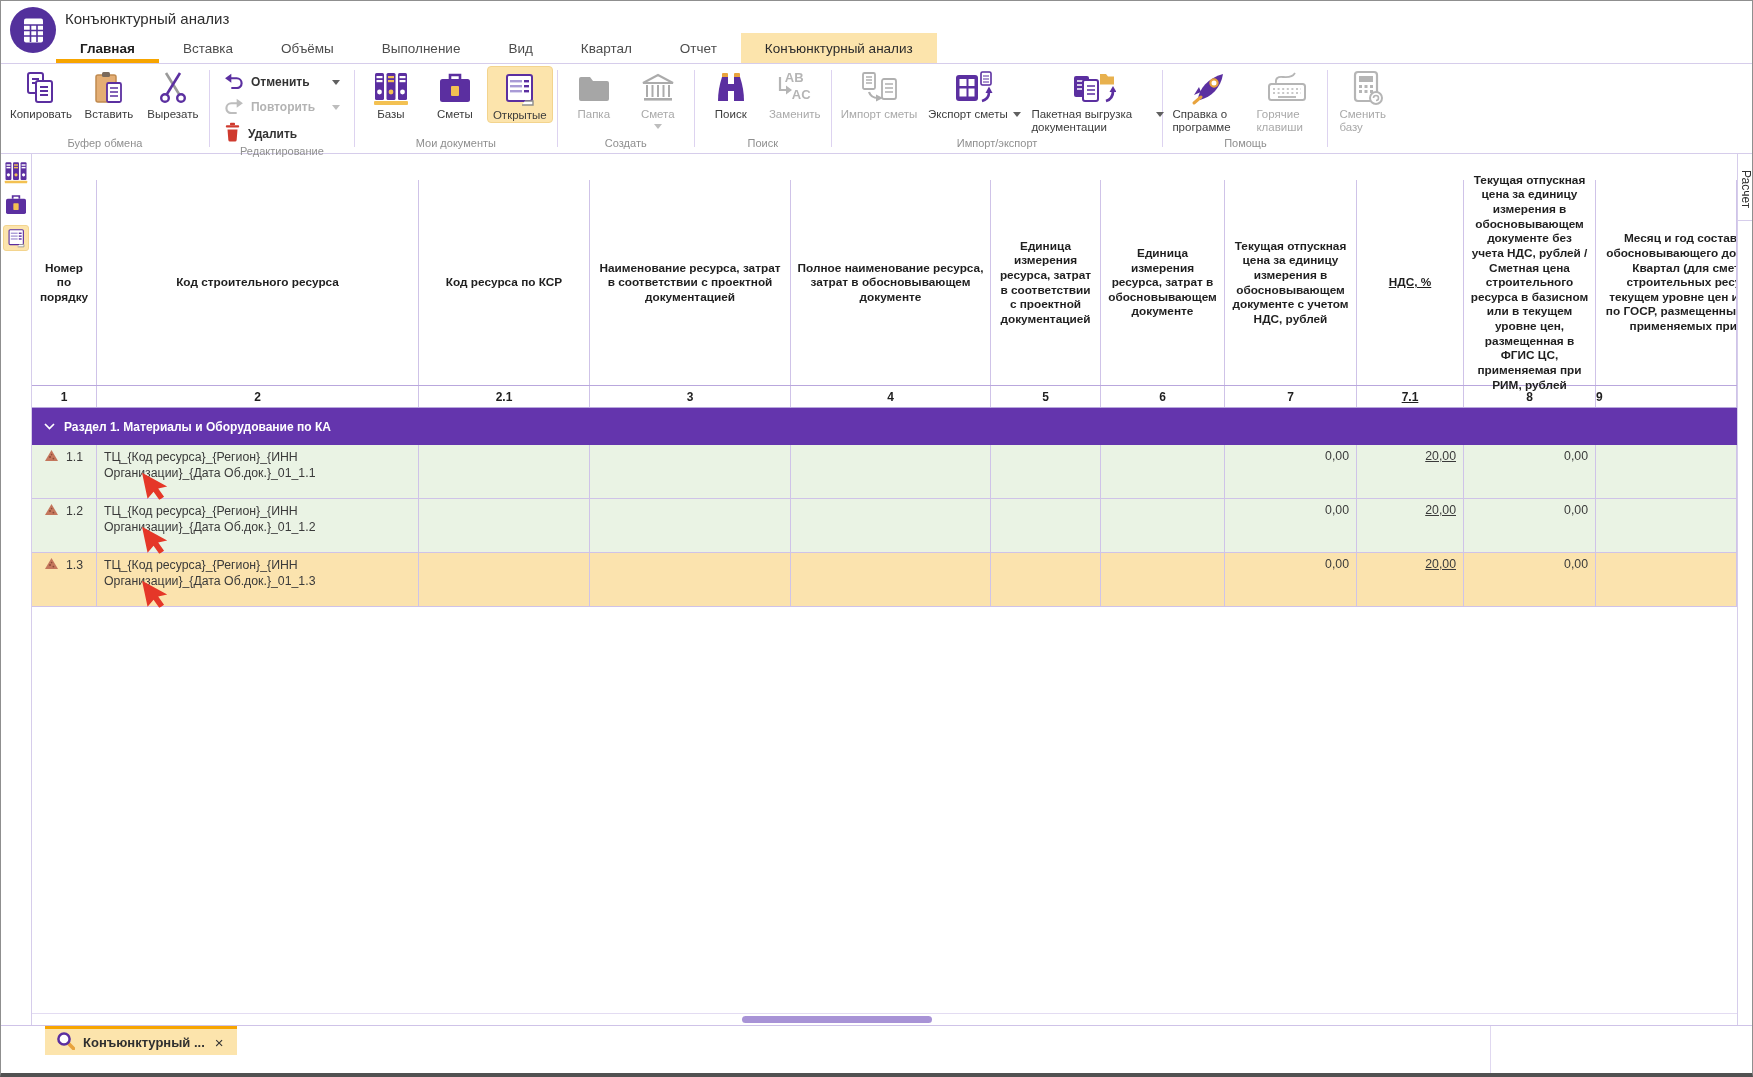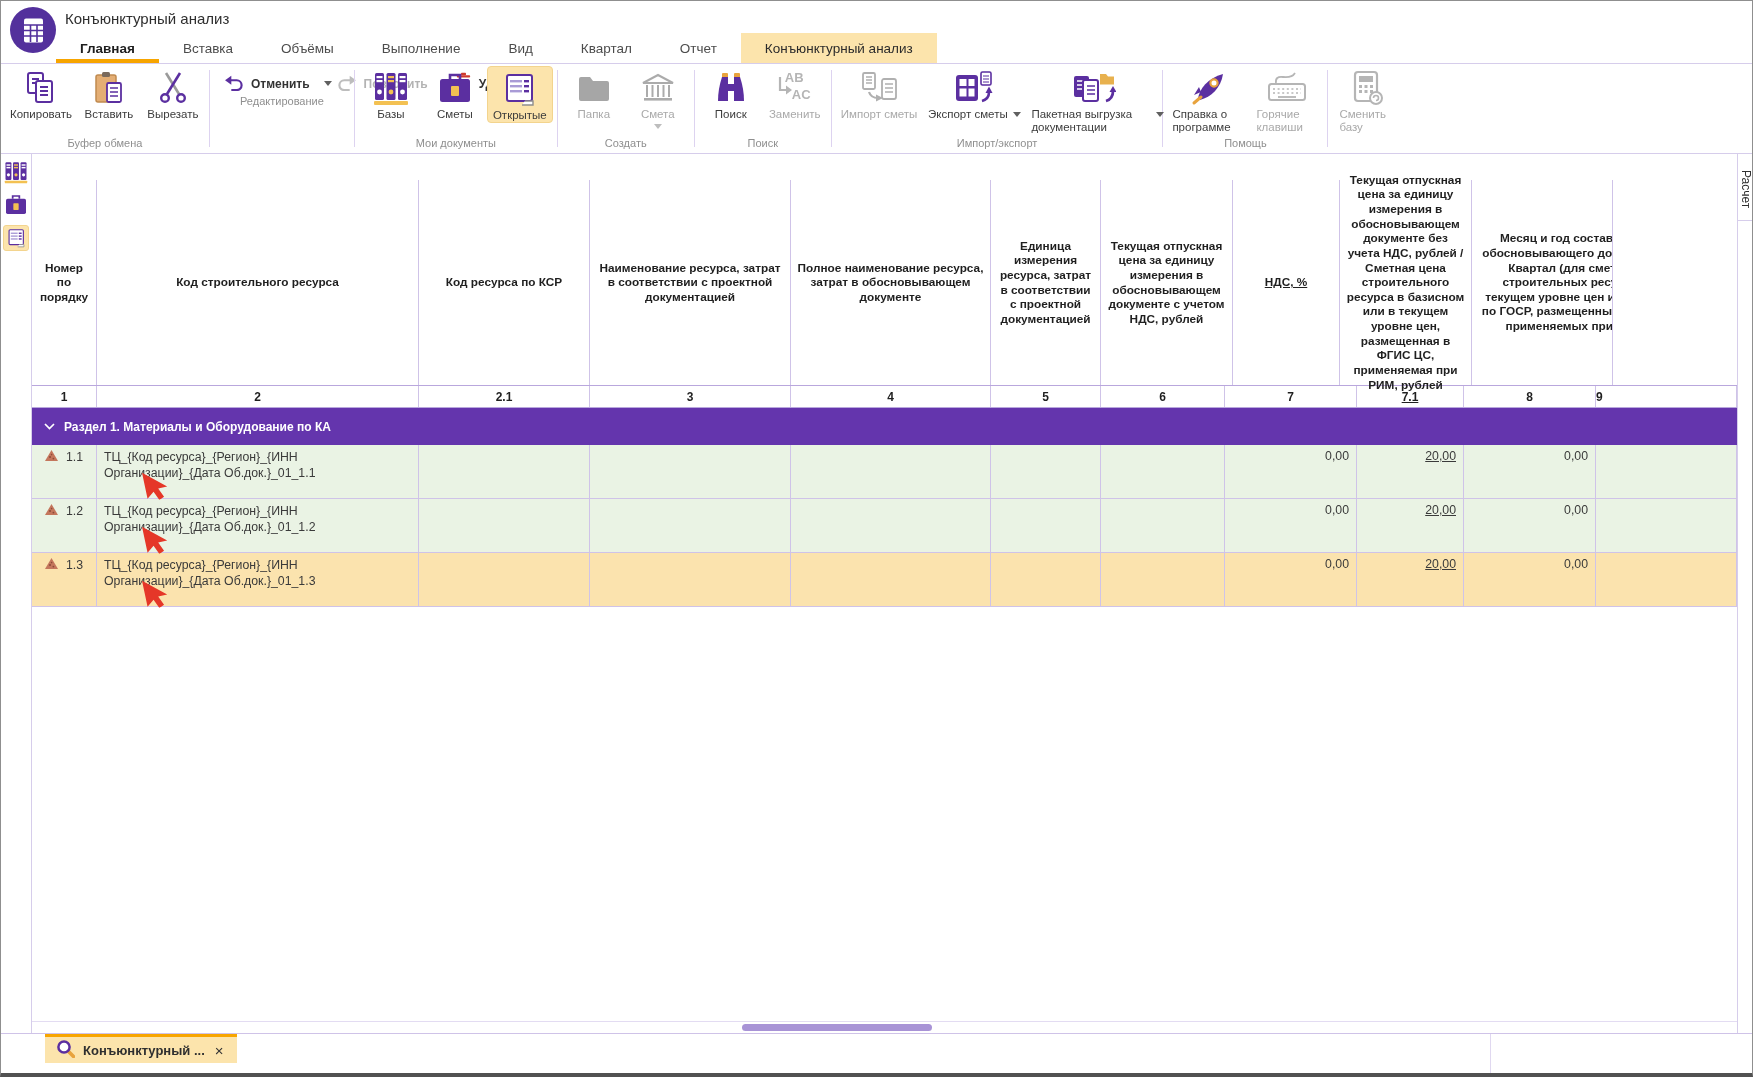--- a/index.html
+++ b/index.html
@@ -30,21 +30,21 @@
   .tbtn .ticon{height:40px;display:flex;align-items:center;justify-content:center;}
   .tbtn.disabled{color:#a9a9a9;}
   .tbtn.highlight{background:#fce4ac;border:1px solid #f3d48e;}
   .lblwrap{position:relative;display:inline-block;}
   .caret{width:0;height:0;border-left:4px solid transparent;border-right:4px solid transparent;
     border-top:5px solid #606060;display:inline-block;}
   .caret.gray{border-top-color:#bdbdbd;}
   .caret.abs{position:absolute;right:-11px;top:4px;}
   .inline-label{display:inline-flex;align-items:center;gap:5px;}
   
-  .edit-rows{display:flex;flex-direction:row;justify-content:flex-start;gap:5px;padding:6px 10px 0;width:136px;}
+  .edit-rows{display:flex;flex-direction:column;justify-content:flex-start;gap:5px;padding:6px 10px 0;width:136px;}
   .edit-row{display:flex;align-items:center;gap:7px;font-size:12px;font-weight:bold;color:#333;}
   .edit-row.disabled{color:#b3b3b3;}
   .edit-row .spacer{flex:1;}
   
   .main{flex:1;display:flex;min-height:0;position:relative;}
   .mini-sidebar{width:31px;border-right:1px solid #d6cdeb;display:flex;flex-direction:column;
     align-items:center;gap:7px;padding-top:5px;flex:none;}
   .mini-btn{width:26px;height:26px;display:flex;align-items:center;justify-content:center;border-radius:3px;}
   .mini-btn.highlight{background:#fce4ac;border:1px solid #f3d48e;}
   .table-area{width:1705px;position:relative;flex:none;overflow:hidden;}
@@ -68,21 +68,21 @@
   .dcell.codecell{line-height:1.32;overflow-wrap:anywhere;}
   .dcell.val{text-align:right;}
   .cursor-arrow{position:absolute;left:112px;top:25px;z-index:5;}
   .hscroll{position:absolute;left:0;right:0;bottom:0;height:12px;border-top:1px solid #e3dcf2;background:#fff;}
   .hthumb{position:absolute;left:710px;top:2px;width:190px;height:7px;background:#a893d6;border-radius:4px;}
   .right-rail{flex:1;border-left:1px solid #d6cdeb;position:relative;}
   .vtab{position:absolute;top:5px;left:0;width:16px;height:62px;border-bottom:1px solid #d6cdeb;
     display:flex;align-items:center;justify-content:center;font-size:12px;color:#2f2f2f;}
   .vtab span{writing-mode:vertical-rl;white-space:nowrap;}
   
-  .bottombar{height:40px;border-top:1px solid #cfc3e8;position:relative;background:#fff;flex:none;}
+  .bottombar{height:48px;border-top:1px solid #cfc3e8;position:relative;background:#fff;flex:none;}
   .doc-tab{position:absolute;left:44px;top:0;height:29px;background:#fce4ac;border-top:3px solid #f7a500;
     display:flex;align-items:center;gap:8px;padding:0 11px;font-weight:bold;font-size:13px;color:#2f2f2f;}
   .doc-close{font-size:15px;font-weight:normal;color:#333;padding:0 2px;cursor:default;}
   .bottom-divider{position:absolute;left:1489px;top:0;bottom:0;width:1px;background:#e0d8f0;}
   .replace-ic{position:relative;width:46px;height:34px;font-weight:bold;font-size:13px;color:#b5b5b5;}
   .replace-ic .ab{position:absolute;left:13px;top:0;}
   .replace-ic .ac{position:absolute;left:20px;top:17px;}
   .replace-ic svg{position:absolute;left:2px;top:4px;}
 </style>
 </head>
@@ -459,20 +459,21 @@
 
     <div class="table-area">
 
       <div class="thead">
         <div class="hcell c0">Номер по порядку</div>
         <div class="hcell c1">Код строительного ресурса</div>
         <div class="hcell c2">Код ресурса по КСР</div>
         <div class="hcell c3">Наименование ресурса, затрат в соответствии с проектной документацией</div>
         <div class="hcell c4">Полное наименование ресурса, затрат в обосновывающем документе</div>
         <div class="hcell c5">Единица измерения ресурса, затрат в соответствии с проектной документацией</div>
+        <div class="hcell c6">Единица измерения ресурса, затрат в обосновывающем документе</div>
         <div class="hcell c7">Текущая отпускная цена за единицу измерения в обосновывающем документе с учетом НДС, рублей</div>
         <div class="hcell c8">НДС, %</div>
         <div class="hcell c9">Текущая отпускная цена за единицу измерения в обосновывающем документе без учета НДС, рублей / Сметная цена строительного ресурса в базисном или в текущем уровне цен, размещенная в ФГИС ЦС, применяемая при РИМ, рублей</div>
         <div class="hcell c10">
           <div class="clipped">Месяц и год составления обосновывающего документа / Квартал (для сметных строительных ресурсов текущем уровне цен индексов по ГОСР, размещенных в ФГИС применяемых при РИМ</div>
         </div>
       </div>
 
       <div class="numrow">
         <div class="ncell c0">1</div>

